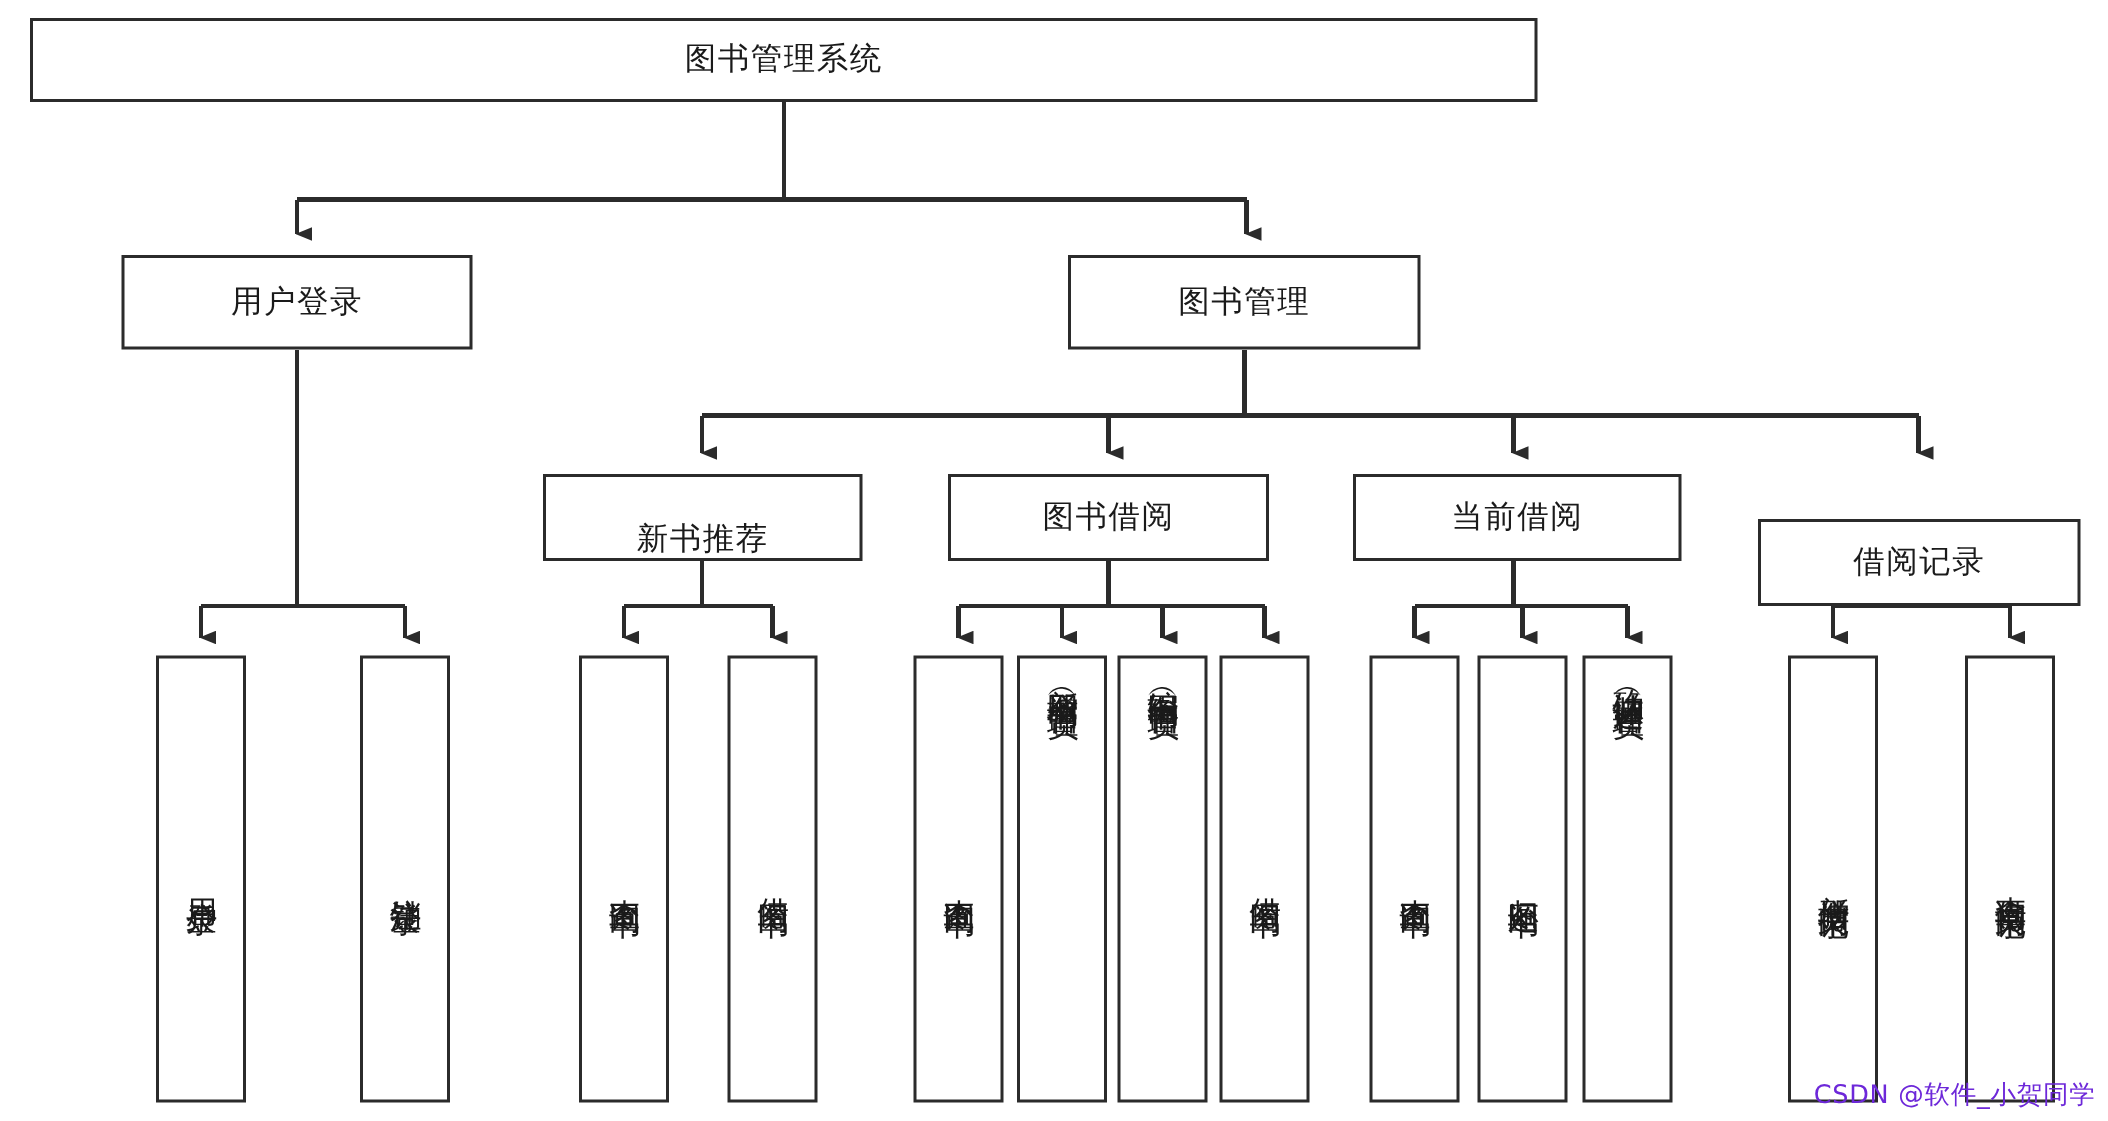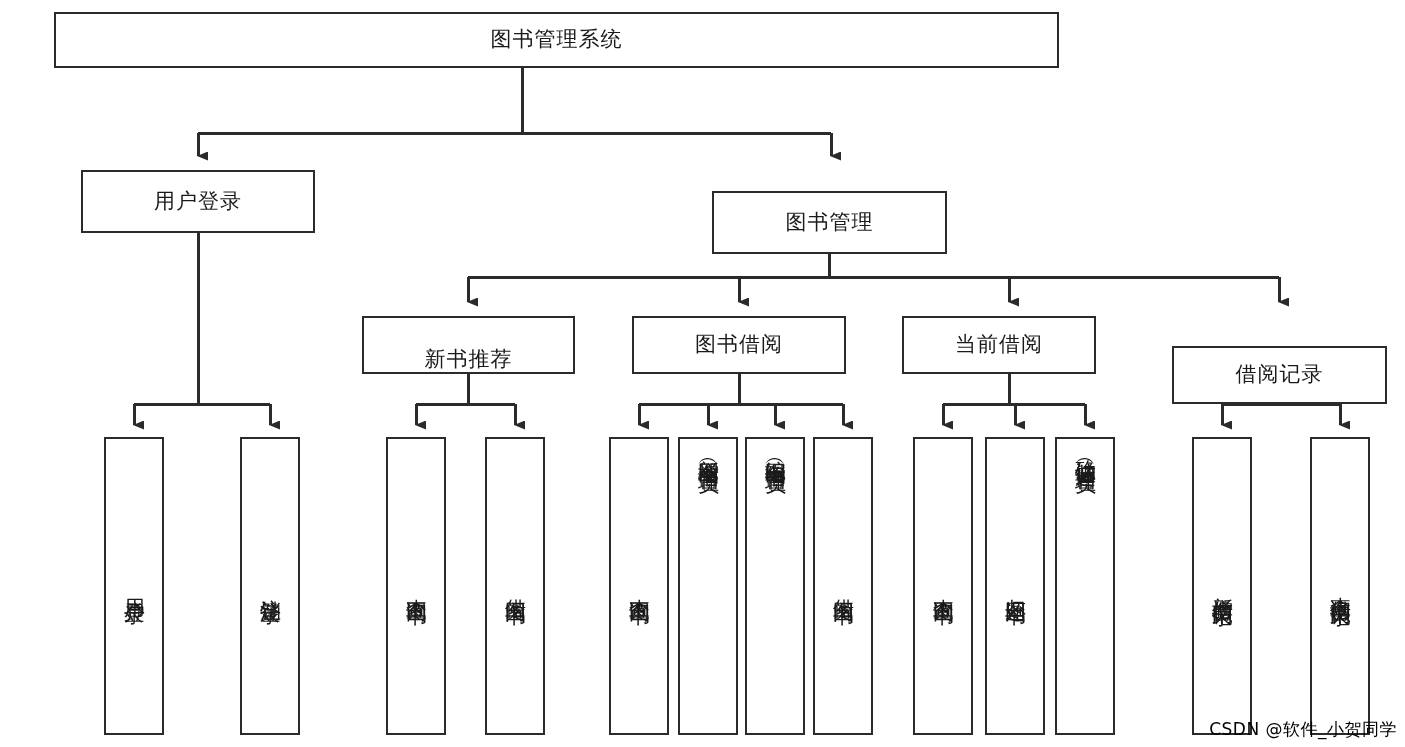--- a/index.html
+++ b/index.html
@@ -61,21 +61,21 @@
     letter-spacing: 2px;
     color: #1a1a1a;
     white-space: nowrap;
     padding: 4px 0;
   }
   .watermark {
     position: absolute;
     right: 8px;
     bottom: 6px;
     font-size: 17px;
-    color: #000000;
+    color: #6d28d9;
     letter-spacing: 0.5px;
     white-space: nowrap;
     pointer-events: none;
   }
 </style>
 </head>
 <body>
 
 <div id="diagram-root">
 
@@ -122,38 +122,38 @@
       <path d="M 1015 404 L 1015 425" marker-end="url(#arrowhead)"></path>
       <path d="M 1085 404 L 1085 425" marker-end="url(#arrowhead)"></path>
 
       <path d="M 1279 374 L 1279 404"></path>
       <path d="M 1222 404 L 1340 404"></path>
       <path d="M 1222 404 L 1222 425" marker-end="url(#arrowhead)"></path>
       <path d="M 1340 404 L 1340 425" marker-end="url(#arrowhead)"></path>
     </g>
   </svg>
 
-  <div class="node-box" style="left:20px; top:12px; width:1005px; height:56px;margin-left:34px;">
+  <div class="node-box" style="left:20px; top:12px; width:1005px; height:56px;">
     <span class="node-label">图书管理系统</span>
   </div>
 
   <div class="node-box" style="left:81px; top:170px; width:234px; height:63px;">
     <span class="node-label">用户登录</span>
   </div>
-  <div class="node-box" style="left:712px; top:170px; width:235px; height:63px;margin-top:21px;">
+  <div class="node-box" style="left:712px; top:170px; width:235px; height:63px;">
     <span class="node-label">图书管理</span>
   </div>
 
   <div class="node-box" style="left:362px; top:316px; width:213px; height:58px;align-items:flex-end;">
     <span class="node-label">新书推荐</span>
   </div>
   <div class="node-box" style="left:632px; top:316px; width:214px; height:58px;">
     <span class="node-label">图书借阅</span>
   </div>
-  <div class="node-box" style="left:902px; top:316px; width:194px; height:58px;">
+  <div class="node-box" style="left:902px; top:316px; width:219px; height:58px;">
     <span class="node-label">当前借阅</span>
   </div>
   <div class="node-box" style="left:1172px; top:316px; width:215px; height:58px;margin-top:30px;">
     <span class="node-label">借阅记录</span>
   </div>
 
   <div class="leaf-box align-middle" style="left:104px; top:437px; width:60px; height:298px;">
     <span class="leaf-label">用户登录</span>
   </div>
   <div class="leaf-box align-middle" style="left:240px; top:437px; width:60px; height:298px;">

